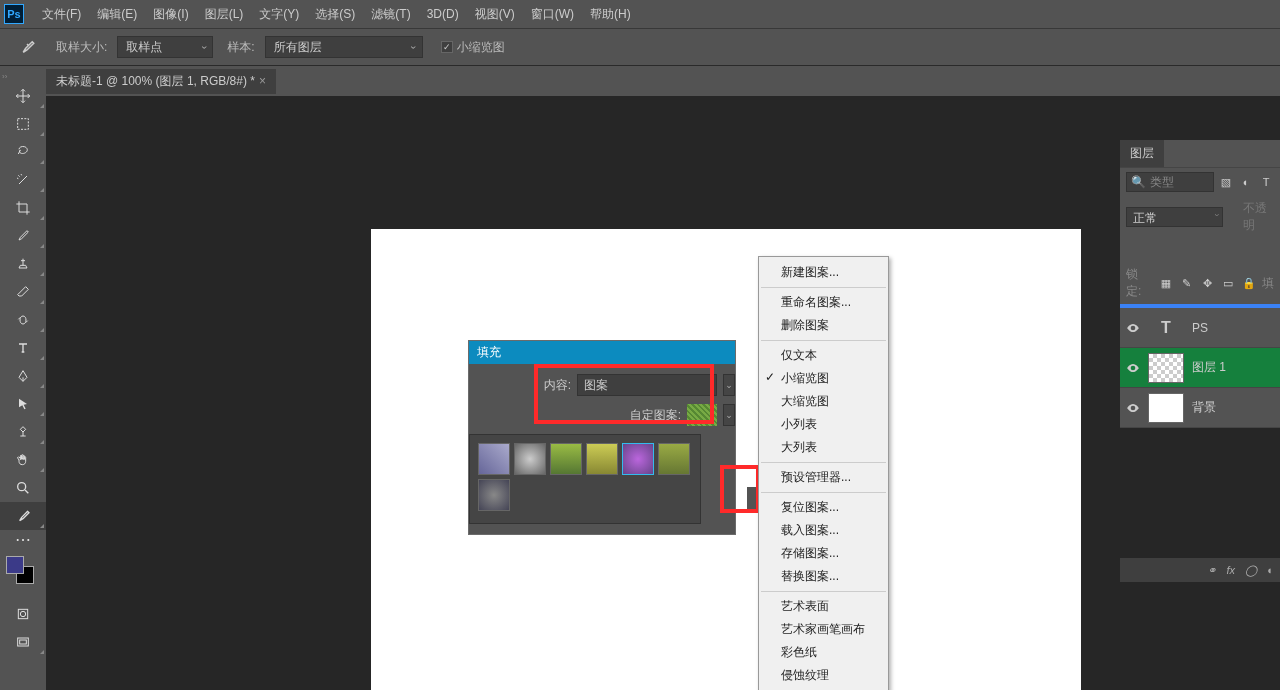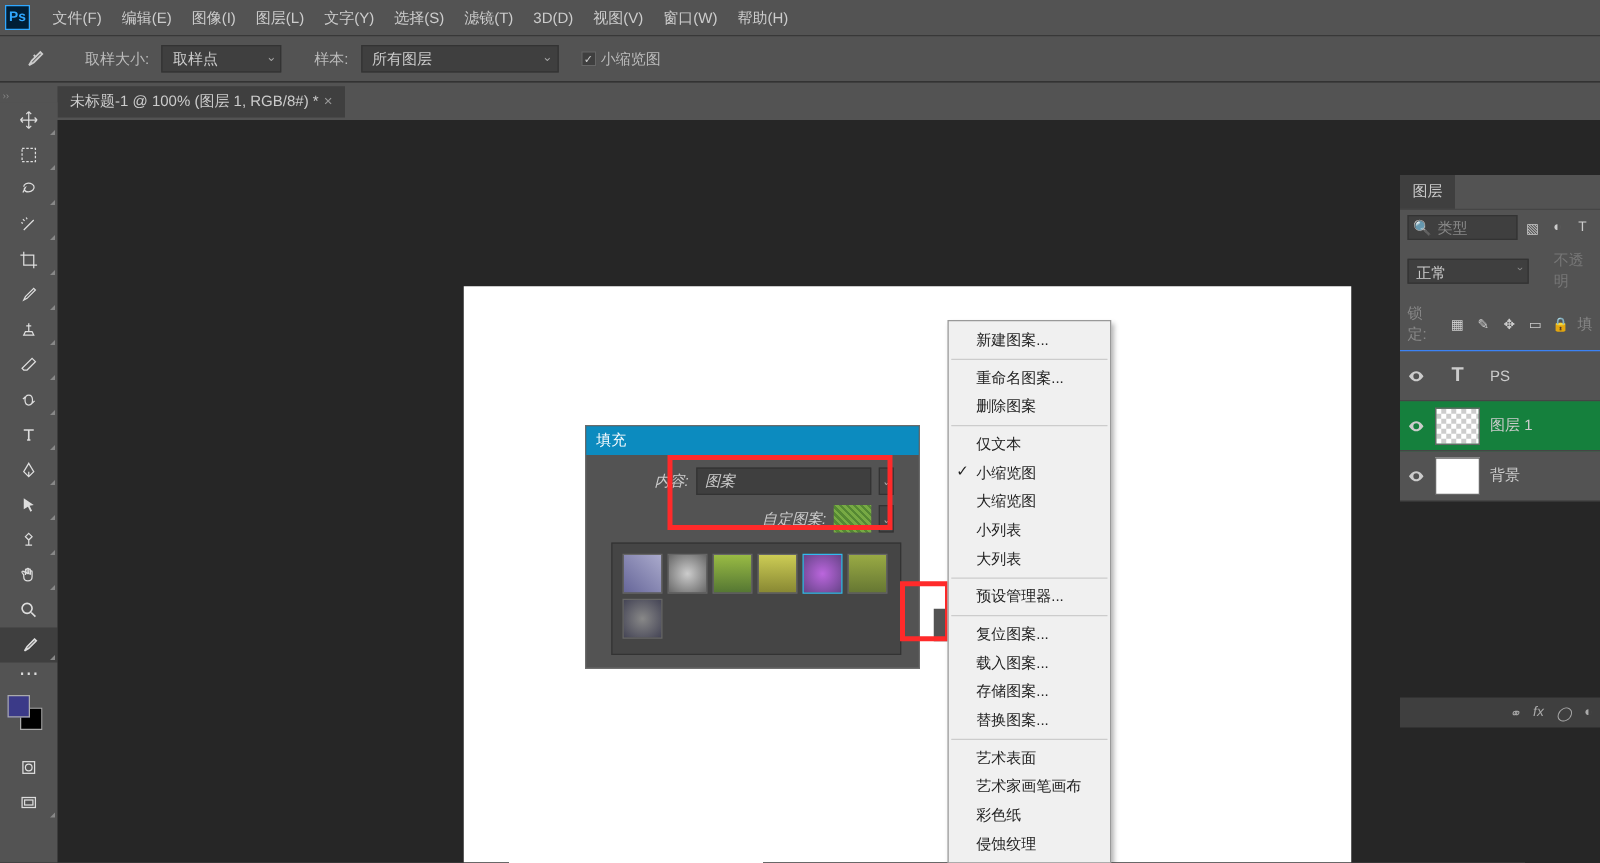--- a/index.html
+++ b/index.html
@@ -5,21 +5,21 @@
 * { margin:0; padding:0; box-sizing:border-box; font-family:"Microsoft YaHei",Arial,sans-serif; }
 body { width:1280px; height:690px; background:#535353; overflow:hidden; position:relative; }
 
 .menubar { height:28px; background:#535353; display:flex; align-items:center; padding-left:4px; font-size:12px; color:#ccc; }
 .ps-logo { width:20px; height:20px; background:#001e36; color:#31a8ff; display:flex; align-items:center; justify-content:center; font-weight:bold; font-size:11px; margin-right:10px; border:1px solid #31a8ff;}
 .menu-item { padding:0 8px; cursor:default; }
 
 .optbar { height:38px; background:#535353; border-top:1px solid #383838; border-bottom:1px solid #2a2a2a; display:flex; align-items:center; padding-left:12px; font-size:12px; color:#bbb; gap:10px; }
 .tool-icon { width:30px; display:flex; align-items:center; justify-content:center; }
 .eyedropper-svg { width:18px; height:18px; }
-.opt-label { margin-left:16px; }
+.opt-label { margin-left:4px; }
 .opt-select { background:#3f3f3f; border:1px solid #333; padding:2px 50px 2px 8px; color:#ccc; font-size:12px; position:relative; height:22px; display:flex; align-items:center;}
 .opt-select::after { content:"›"; position:absolute; right:6px; transform:rotate(90deg); color:#aaa; font-size:10px;}
 .checkbox-wrap { display:flex; align-items:center; gap:4px; margin-left:8px;}
 .checkbox { width:12px; height:12px; background:#3f3f3f; border:1px solid #666; display:flex; align-items:center; justify-content:center; color:#ccc; font-size:9px;}
 
 .tool-tip { position:absolute; left:2px; top:72px; font-size:8px; color:#888;}
 .toolbar { position:absolute; left:0; top:82px; width:46px; background:#535353; height:608px; }
 .tool-btn { width:46px; height:28px; display:flex; align-items:center; justify-content:center; color:#ddd; cursor:default; position:relative;}
 .tool-btn.selected { background:#3f3f3f; }
 .tool-btn svg { width:16px; height:16px; }
@@ -32,21 +32,21 @@
 .tab-strip { position:absolute; left:46px; top:66px; height:30px; display:flex; align-items:center; }
 .doc-tab { background:#3f3f3f; padding:4px 10px; font-size:12px; color:#ccc; display:flex; align-items:center; gap:4px;}
 .close-x { color:#999; font-size:12px;}
 
 .canvas-area { position:absolute; left:46px; top:96px; right:0; bottom:0; background:#262626;}
 .canvas { position:absolute; left:325px; top:133px; width:710px; height:461px; background:white;}
 
 
 .fill-dialog { position:absolute; left:468px; top:340px; width:268px; background:#535353; border:1px solid #6b6b6b;}
 .fill-title { background:#0c8bbf; padding:3px 8px; font-size:12px; color:#fff;}
-.fill-body { padding:10px 20px; font-size:12px; color:#ccc;font-style:italic;}
+.fill-body { padding:10px 0; font-size:12px; color:#ccc;}
 .fill-row { display:flex; align-items:center; justify-content:flex-end; margin-bottom:8px; gap:6px;}
 .fill-input { background:#3f3f3f; border:1px solid #333; padding:2px 6px; color:#ccc; width:140px; height:22px; display:flex; align-items:center; position:relative;}
 .fill-drop { width:12px; height:22px; background:#454545; border:1px solid #333; color:#aaa; font-size:9px; display:flex; align-items:center; justify-content:center;}
 .section-label { margin:4px 0 4px 30px;}
 .pattern-thumb { width:30px; height:22px; background:repeating-linear-gradient(45deg,#7a4,#7a4 2px,#583 2px,#583 4px); display:inline-block;}
 .pattern-grid { background:#454545; border:1px solid #333; padding:8px; margin-top:6px; width:232px;}
 .grid-row { display:flex; gap:4px; margin-bottom:4px;}
 .swatch { width:32px; height:32px; border:1px solid #666;}
 .swatch.sel { border:1px solid #33bbee;}
 .gear-box { position:absolute; right:-40px; top:146px; width:28px; height:26px; background:#535353; display:flex; align-items:center; justify-content:center;}
@@ -62,21 +62,21 @@
 
 
 .layers-panel { position:absolute; right:0; top:140px; width:160px; background:#535353; font-size:12px; color:#ccc;}
 .panel-tab { background:#3f3f3f; padding:5px 10px; display:inline-block;}
 .panel-row1 { display:flex; align-items:center; padding:4px 6px; gap:4px; border-top:1px solid #454545;}
 .panel-search { background:#3f3f3f; border:1px solid #333; flex:1; padding:2px 4px; color:#888; height:20px; display:flex; align-items:center; gap:4px;}
 .mini-icon { width:16px; height:16px; display:flex; align-items:center; justify-content:center; color:#ccc; font-size:11px;}
 .panel-row2 { display:flex; align-items:center; padding:4px 6px; gap:20px;}
 .mode-select { background:#3f3f3f; border:1px solid #333; padding:2px 6px; width:110px; color:#ccc; height:20px; position:relative;}
 .mode-select::after { content:"›"; position:absolute; right:4px; transform:rotate(90deg); font-size:9px; color:#888;}
-.lock-row { display:flex; align-items:center; padding:4px 6px; gap:5px; color:#888; border-bottom:1px solid #3b82f6;}
+.lock-row { display:flex; align-items:center; padding:4px 6px; gap:5px; color:#888; border-bottom:4px solid #3b82f6;margin-top:24px;}
 .layer-list { }
 .layer-row { display:flex; align-items:center; height:40px; padding:0 6px; gap:8px; border-bottom:1px solid #454545;}
 .layer-row.selected { background:#15803d;}
 .eye { width:14px; height:14px; color:#ccc;}
 .layer-thumb { width:36px; height:30px; border:1px solid #666; background:#fff;}
 .checker { background:repeating-conic-gradient(#ccc 0 25%,#fff 0 50%) 0 0/8px 8px;}
 .panel-footer { position:absolute; left:0; right:0; top:418px; height:24px; background:#3f3f3f; display:flex; align-items:center; justify-content:flex-end; gap:10px; padding:0 6px; color:#aaa; font-size:11px;}
 .panel-footer span { font-style:italic;}
 </style>
 </head>

